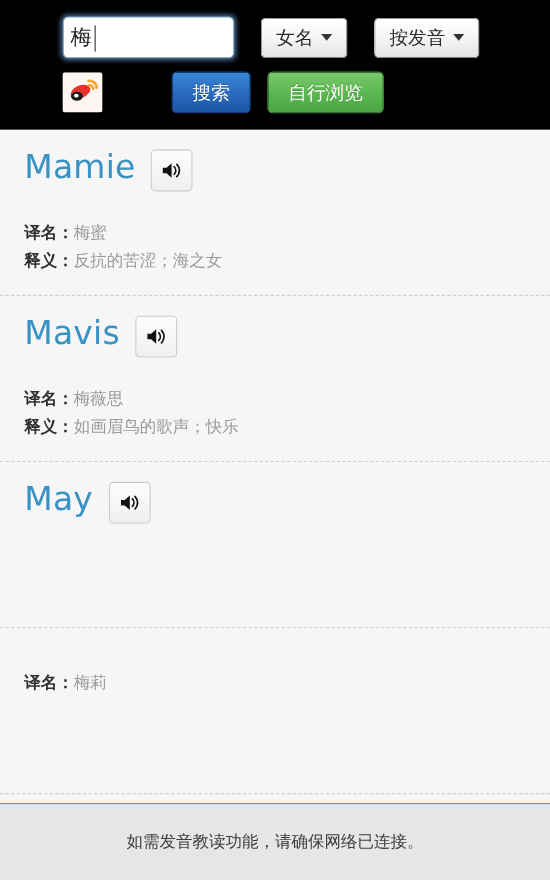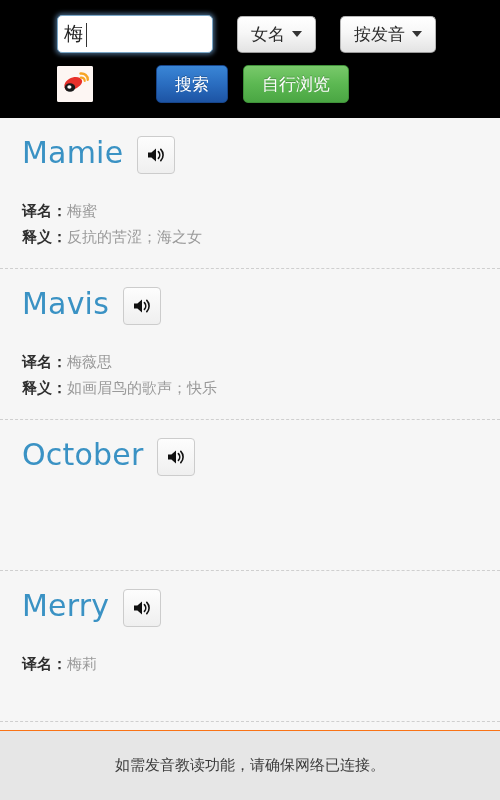--- a/index.html
+++ b/index.html
@@ -305,42 +305,32 @@
           <span class="meta-label">译名：</span><span class="meta-value">梅薇思</span>
         </div>
         <div class="meta-line">
           <span class="meta-label">释义：</span><span class="meta-value">如画眉鸟的歌声；快乐</span>
         </div>
       </div>
     </div>
 
     <div class="entry">
       <div class="entry-head">
-        <span class="entry-name">October</span>
+        <span class="entry-name">May</span>
         <span class="speak-btn">
           <svg width="20" height="18" viewBox="0 0 20 18">
             <path d="M2 6.5 h3.4 L10 2.4 v13.2 L5.4 11.5 H2 Z" fill="#111"></path>
             <path d="M12.4 5.6 a5 5 0 0 1 0 6.8" stroke="#111" stroke-width="1.6" fill="none" stroke-linecap="round"></path>
             <path d="M14.8 3.4 a8 8 0 0 1 0 11.2" stroke="#111" stroke-width="1.6" fill="none" stroke-linecap="round"></path>
           </svg>
         </span>
       </div>
     </div>
 
     <div class="entry">
-      <div class="entry-head">
-        <span class="entry-name">Merry</span>
-        <span class="speak-btn">
-          <svg width="20" height="18" viewBox="0 0 20 18">
-            <path d="M2 6.5 h3.4 L10 2.4 v13.2 L5.4 11.5 H2 Z" fill="#111"></path>
-            <path d="M12.4 5.6 a5 5 0 0 1 0 6.8" stroke="#111" stroke-width="1.6" fill="none" stroke-linecap="round"></path>
-            <path d="M14.8 3.4 a8 8 0 0 1 0 11.2" stroke="#111" stroke-width="1.6" fill="none" stroke-linecap="round"></path>
-          </svg>
-        </span>
-      </div>
       <div class="entry-meta">
         <div class="meta-line">
           <span class="meta-label">译名：</span><span class="meta-value">梅莉</span>
         </div>
       </div>
     </div>
 
   </div>
 
   <div class="footer">

